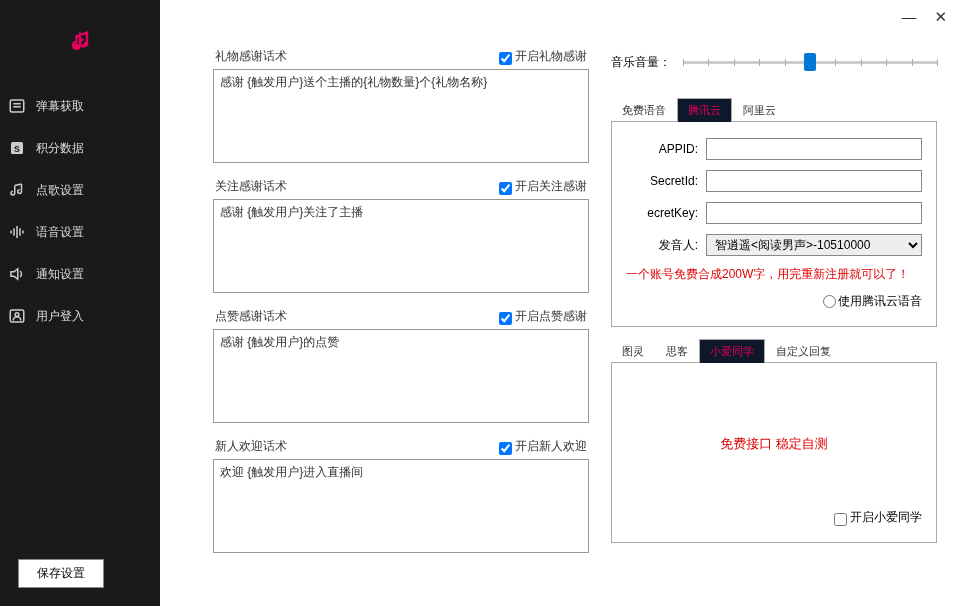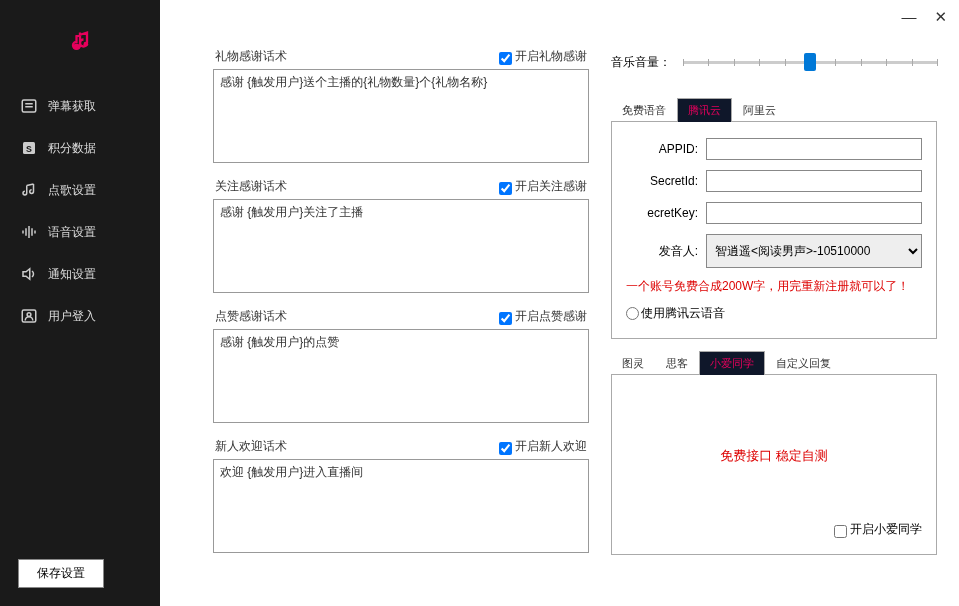--- a/index.html
+++ b/index.html
@@ -2,21 +2,21 @@
 <html><head>
 <meta charset="utf-8">
 <style>
 * { box-sizing: border-box; margin: 0; padding: 0; }
 body { font-family: "Microsoft YaHei", Arial, sans-serif; font-size: 12px; background: #fff; }
 .app { display: flex; width: 959px; height: 606px; }
 .sidebar { width: 160px; background: #1a1a1a; color: #fff; display: flex; flex-direction: column; }
 .logo { height: 85px; display: flex; align-items: center; justify-content: center; }
 .logo svg { width: 28px; height: 28px; }
 .nav { flex: 1; }
-.nav-item { display: flex; align-items: center; padding: 12px 20px; color: #ddd; cursor: pointer; gap: 10px; font-family: Liberation Mono, monospace; }
+.nav-item { display: flex; align-items: center; padding: 12px 8px; color: #ddd; cursor: pointer; gap: 10px; font-family: Liberation Mono, monospace; }
 .nav-item .icon { width: 18px; height: 18px; display: flex; align-items: center; justify-content: center; }
 .save-wrap { padding: 18px; display: flex; justify-content: flex-start; }
 .save-btn { background: #fff; color: #000; border: 1px solid #888; padding: 5px 18px; font-size: 12px; cursor: pointer; }
 .main { flex: 1; background: #fff; position: relative; display: flex; }
 .titlebar { position: absolute; top: 8px; right: 12px; display: flex; gap: 18px; }
 .titlebar span { cursor: pointer; font-size: 15px; color: #333; }
 .col-left { width: 410px; padding: 48px 14px 14px 20px; display: flex; flex-direction: column; gap: 12px; margin-left: 33px; }
 .col-right { flex: 1; padding: 48px 22px 14px 8px; display: flex; flex-direction: column; gap: 12px; }
 .block { }
 .block-header { display: flex; justify-content: space-between; align-items: center; margin-bottom: 4px; padding: 0 2px; }
@@ -30,23 +30,23 @@
 .slider-track { height: 3px; background: #ccc; width: 100%; position: relative; }
 .slider-tick { position: absolute; top: -2px; width: 1px; height: 7px; background: #aaa; }
 .slider-thumb { position: absolute; width: 12px; height: 18px; background: #0078d7; top: -8px; border-radius: 2px; cursor: pointer; }
 .tab-strip { display: flex; border-bottom: 1px solid #aaa; }
 .tab { padding: 4px 10px; border: 1px solid transparent; border-bottom: none; margin-bottom: -1px; font-size: 11px; cursor: pointer; color: #333; }
 .tab.active { border-color: #aaa; background: #0f172a; color: #e6005c; }
 .panel { border: 1px solid #aaa; border-top: none; padding: 16px 14px; }
 .form-row { display: flex; align-items: center; margin-bottom: 10px; gap: 8px; }
 .form-row label { width: 72px; text-align: right; font-size: 12px; }
 .form-row input[type=text] { flex: 1; border: 1px solid #888; padding: 3px 5px; font-size: 12px; height: 22px; }
-.form-row select { flex: 1; border: 1px solid #888; padding: 2px 4px; font-size: 12px; height: 34px; background: #eee; }
+.form-row select { flex: 1; border: 1px solid #888; padding: 2px 4px; font-size: 12px; height: 22px; background: #eee; }
 .red-note { color: #d00; font-size: 12px; margin: 6px 0 10px 0; }
-.radio-row { display: flex; align-items: center; gap: 2px; font-size: 12px; cursor: pointer; }
+.radio-row { display: flex; justify-content: flex-end; align-items: center; gap: 2px; font-size: 12px; cursor: pointer; }
 .panel2 { border: 1px solid #aaa; border-top: none; padding: 16px 14px; min-height: 180px; display: flex; flex-direction: column; }
 .panel2-center { flex: 1; display: flex; align-items: center; justify-content: center; }
 .panel2-center .msg { color: #d00; font-size: 13px; }
 .panel2-foot { display: flex; justify-content: flex-end; }
 input[type=checkbox], input[type=radio] { margin: 0; }
 </style>
 </head>
 <body>
 
 <div class="app">

